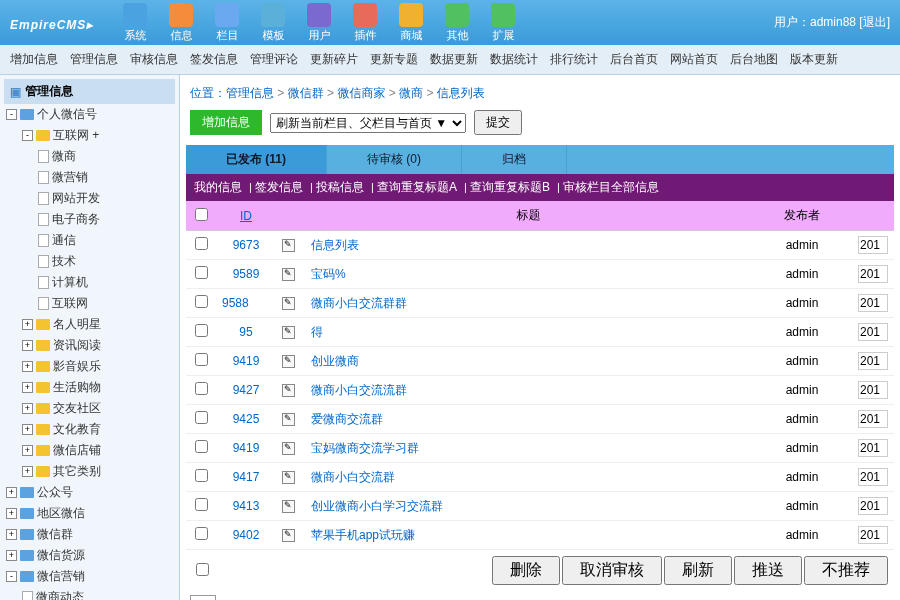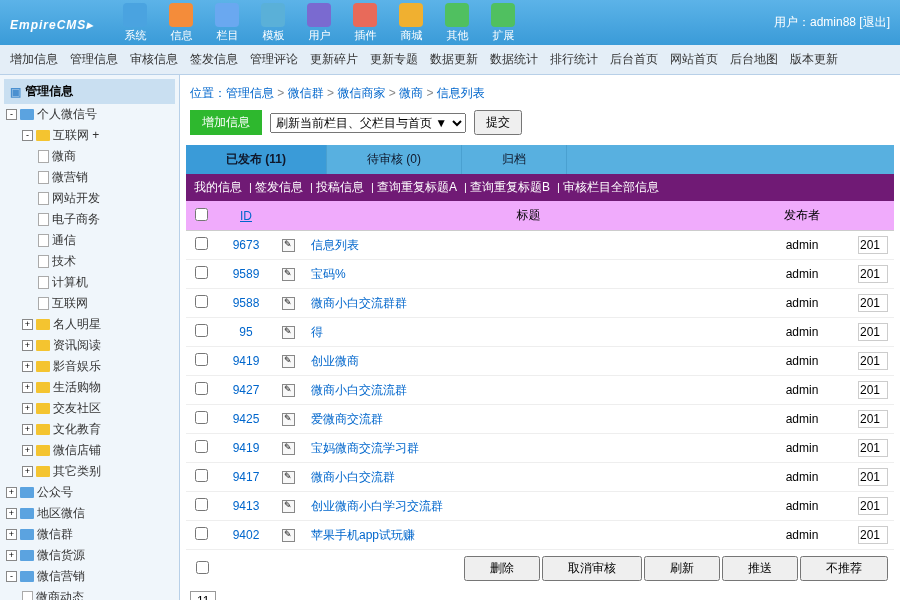--- a/index.html
+++ b/index.html
@@ -63,21 +63,21 @@
 .data-table th a { color: #0066cc; text-decoration: underline; }
 .data-table td { padding: 5px 6px; border-bottom: 1px solid #eee; }
 .title-link { color: #0066cc; text-decoration: none; }
 .edit-icon { display: inline-block; width: 13px; height: 13px; border: 1px solid #888; background: #f8f8f8; margin-right: 4px; vertical-align: middle; position: relative; }
 .edit-icon::after { content: "✎"; font-size: 9px; position: absolute; left: 1px; top: -1px; }
 .date-input { width: 30px; border: 1px solid #ccc; padding: 1px; }
 .chk { margin: 0; }
 
 
 .bottom-actions { padding: 6px; text-align: right; }
-.bottom-actions button { padding: 2px 24px; margin-left: 2px; cursor: pointer; font-size: 12px; }
+.bottom-actions button { padding: 2px 16px; margin-left: 2px; cursor: pointer; font-size: 16px; }
 .page-num { display: inline-block; border: 1px solid #999; padding: 2px 6px; margin: 4px; }
 </style>
 </head>
 <body>
 
 <div class="container">
 
   <div class="topnav">
     <div class="logo"><span>EmpireCMS</span><span class="logo-arrow">▸</span></div>
     <div class="nav-items" id="nav-items">
@@ -306,21 +306,21 @@
             <tr>
               <td style="text-align:center"><input type="checkbox" class="chk" style=""></td>
   <td style="text-align:center"><a class="title-link">9589</a></td>
   <td><span class="edit-icon"></span></td>
   <td><a class="title-link">宝码% </a></td>
   <td style="text-align:center">admin</td>
   <td><input class="date-input" value="201" style=""></td>
             </tr>
             <tr>
               <td style="text-align:center"><input type="checkbox" class="chk" style=""></td>
-  <td style="text-align:center"><a class="title-link">9588</a></td>
+  <td style="text-align:left"><a class="title-link">9588</a></td>
   <td><span class="edit-icon"></span></td>
   <td><a class="title-link">微商小白交流群群</a></td>
   <td style="text-align:center">admin</td>
   <td><input class="date-input" value="201" style=""></td>
             </tr>
             <tr>
               <td style="text-align:center"><input type="checkbox" class="chk" style=""></td>
   <td style="text-align:center"><a class="title-link">95</a></td>
   <td><span class="edit-icon"></span></td>
   <td><a class="title-link">得</a></td>

